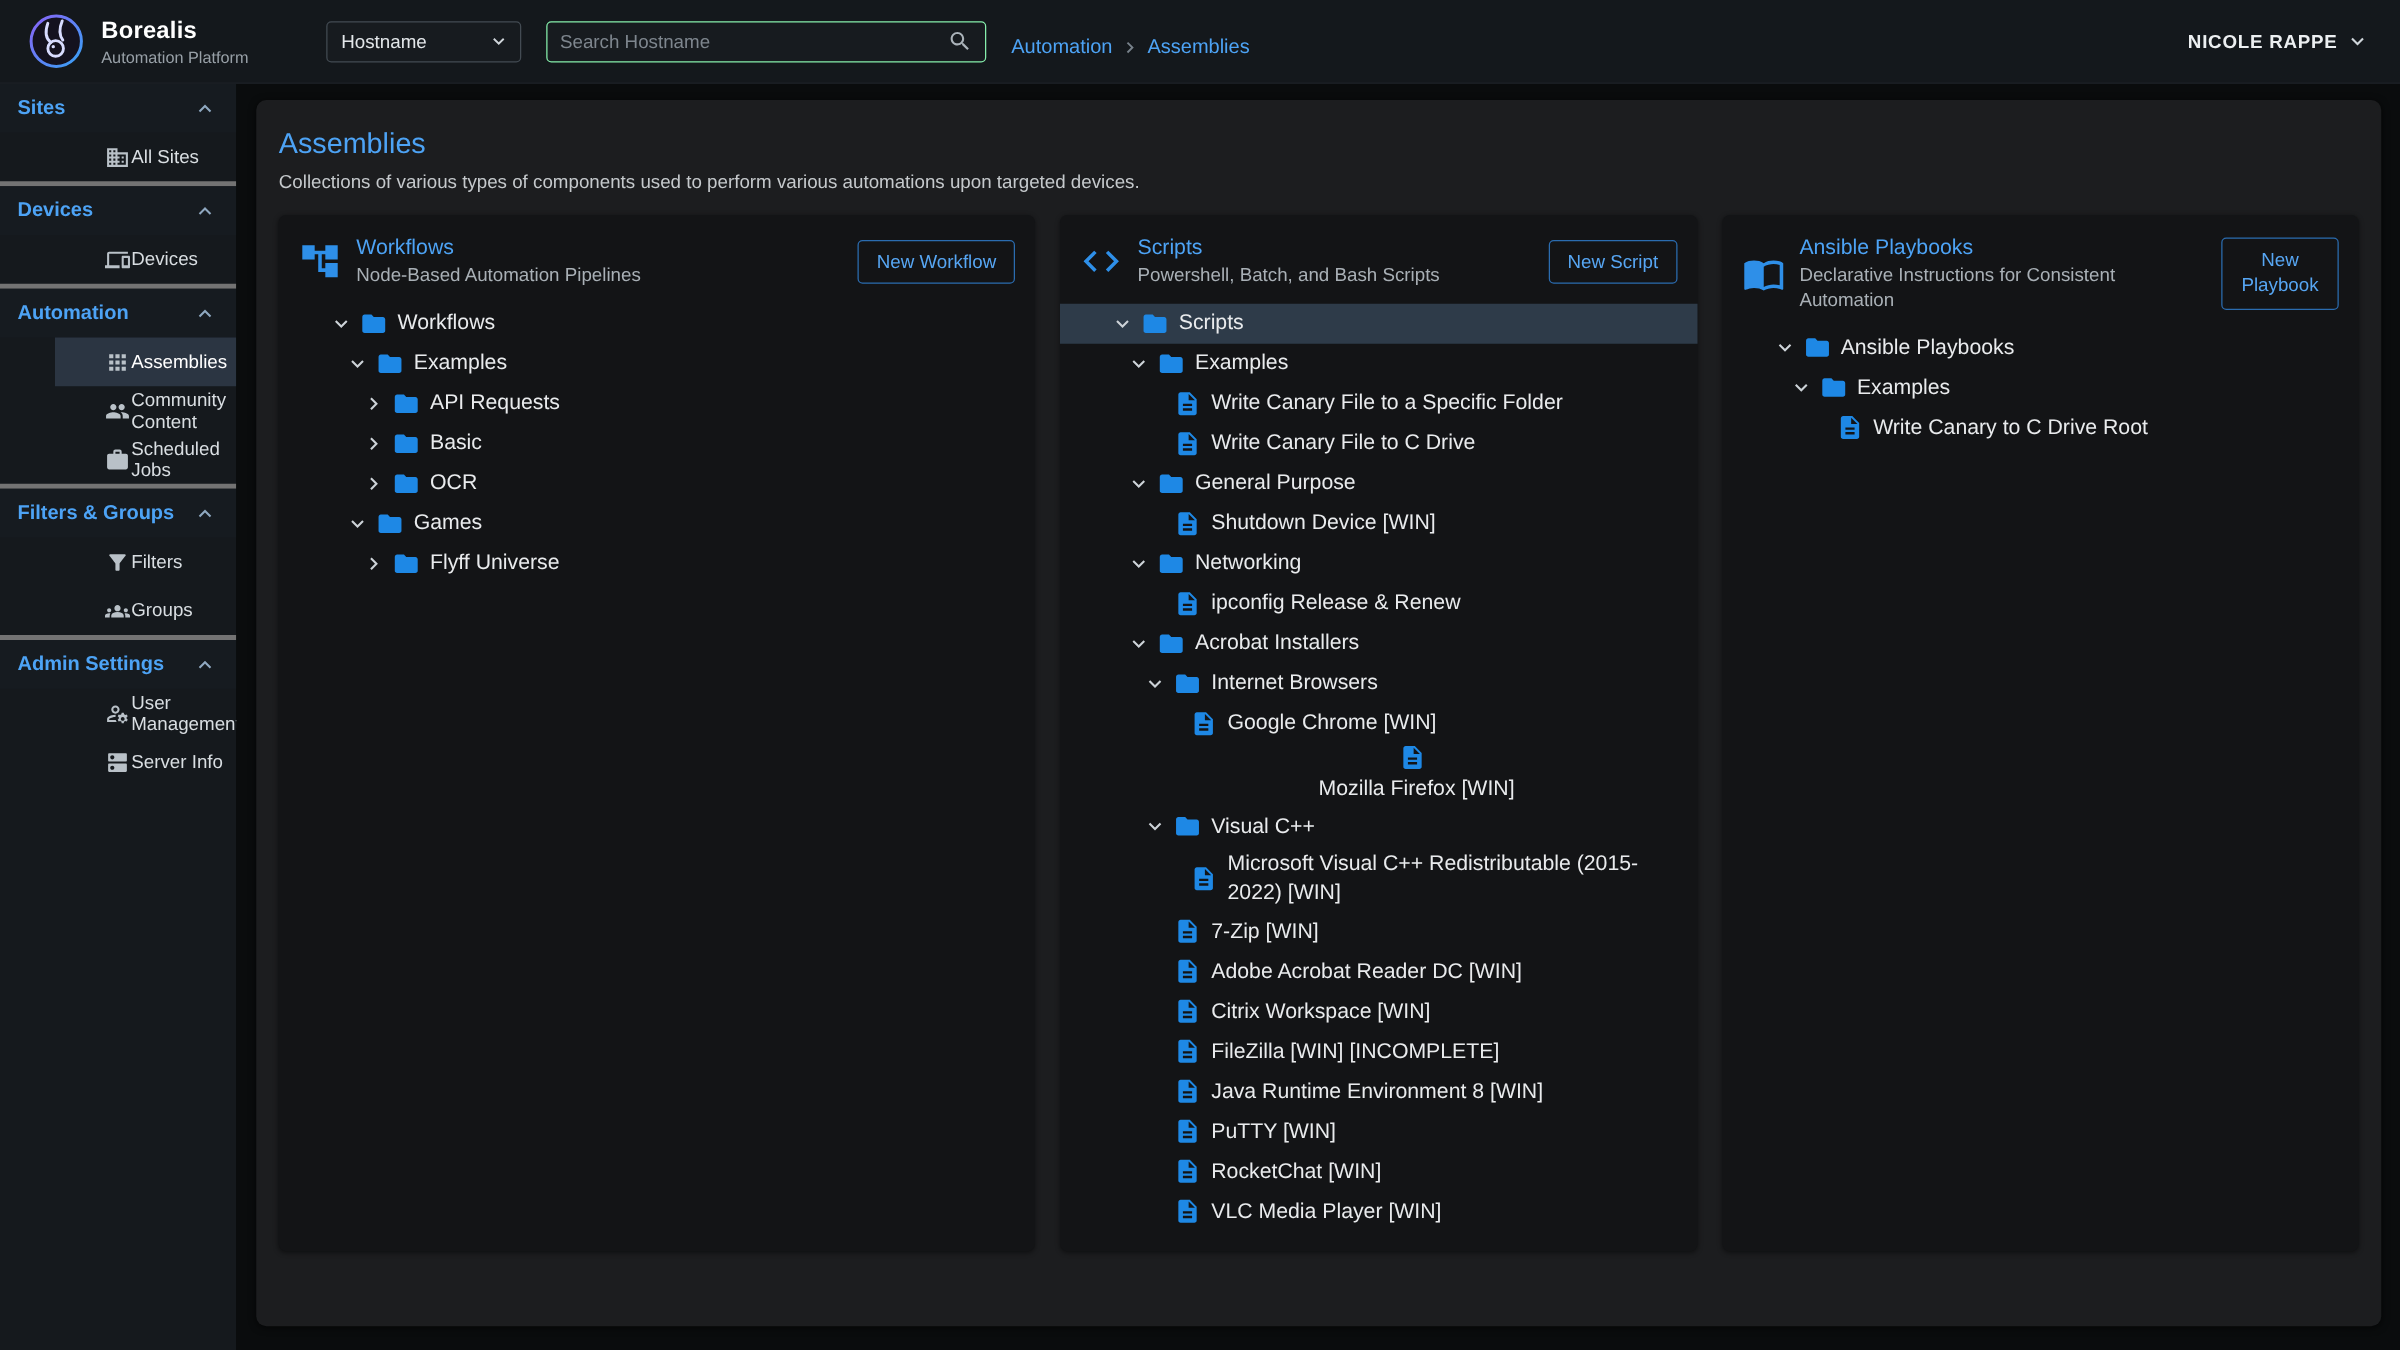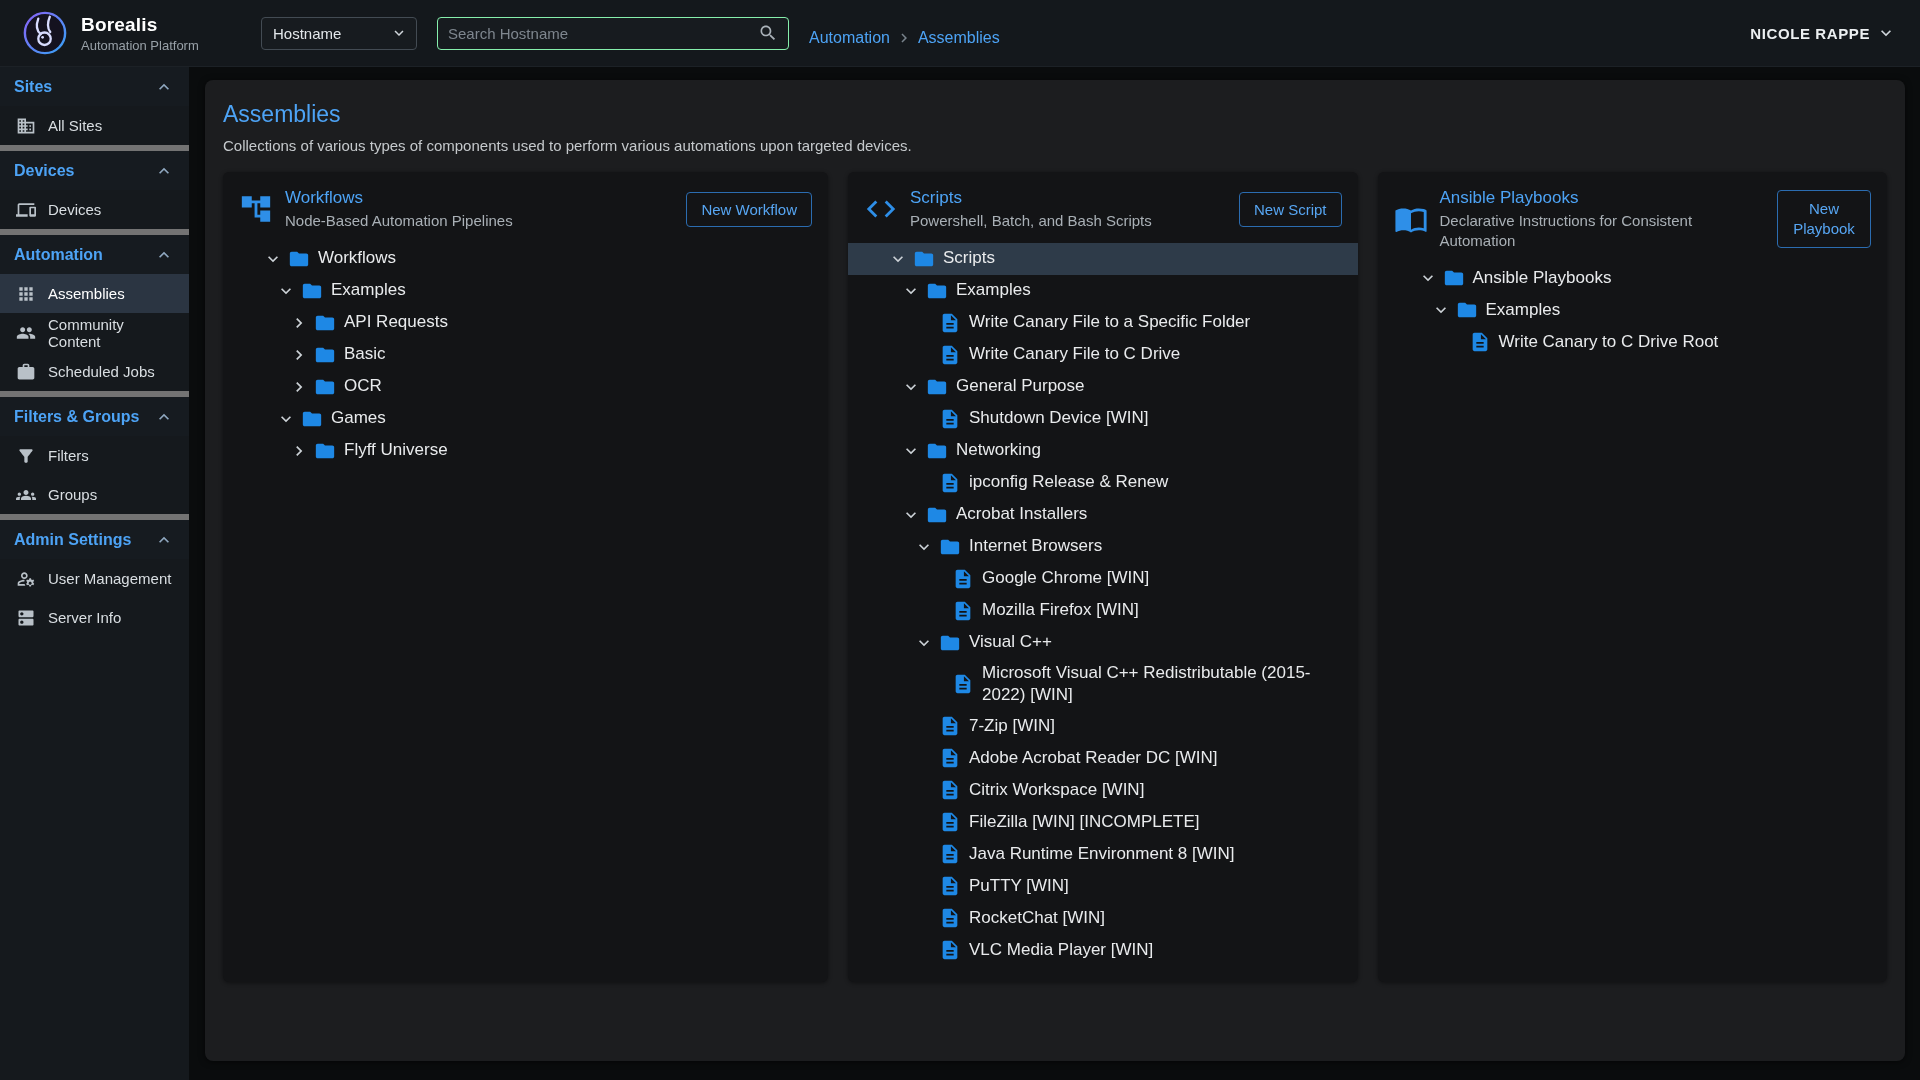--- a/index.html
+++ b/index.html
@@ -31,27 +31,27 @@
   .i18 svg { width:18px; height:18px; } .i20 svg { width:20px; height:20px; }
   .i22 svg { width:22px; height:22px; } .i34 svg { width:34px; height:34px; }
   .c-gray { color:#aab2b9; } .c-dim { color:#78828b; } .c-light { color:#cfd5da; }
 
   
   .layout { display:flex; width:1920px; height:1013px; }
   .sidebar { width:189px; flex:none; background:#15191d; }
   .content { flex:1; background:#0a0c0d; overflow:hidden; }
 
   
-  .sb-section + .sb-section { border-top:6px solid #737373; }
+  .sb-section + .sb-section { border-top:4px solid #737373; }
   .sb-header { height:39px; display:flex; align-items:center; justify-content:space-between;
                padding:0 15px 0 14px; color:#4da3f5; font-size:16px; font-weight:600;
                background:#161b20; cursor:pointer; }
   .sb-chevron { color:#8fa8c0; }
-  .sb-item { height:39px; display:flex; align-items:center; gap:12px; padding:0 10px 0 16px;
-             color:#d9dee2; font-size:15px; cursor:pointer; }
+  .sb-item { height:39px; display:flex; align-items:center; gap:1px; padding:0 10px 0 40px;
+             color:#d9dee2; font-size:15px; cursor:pointer;margin-left:44px; }
   .sb-item .icn { color:#b9c1c8; }
   .sb-item.selected { background:#2b3542; color:#ffffff; }
 
   
   .panel { margin:13px 15px 0 16px; height:981px; background:#1c1d1f; border-radius:8px;
            padding:21px 18px; box-shadow:0 1px 6px rgba(0,0,0,.6); }
   .page-title { font-size:23px; font-weight:400; color:#4da3f5; }
   .page-desc  { font-size:15px; color:#c5c9cc; margin-top:9px; }
 
   .cards { display:flex; gap:20px; margin-top:18px; align-items:stretch; }
@@ -507,21 +507,21 @@
               </div>
               <div class="trow" style="padding-left: 75px;">
                 <span class="tchev"></span>
                 <span class="icn ticon i22">
                   <svg viewBox="0 0 24 24" fill="currentColor">
                     <path d="M14 2H6c-1.1 0-2 .9-2 2v16c0 1.1.9 2 2 2h12c1.1 0 2-.9 2-2V8l-6-6zm2 16H8v-2h8v2zm0-4H8v-2h8v2zm-3-5V3.5L18.5 9H13z"></path>
                   </svg>
                 </span>
                 <span class="tlabel">Google Chrome [WIN]</span>
               </div>
-              <div class="trow" style="padding-left: 75px;">
+              <div class="trow" style="padding-left: 75px; flex-direction: column;">
                 <span class="tchev"></span>
                 <span class="icn ticon i22">
                   <svg viewBox="0 0 24 24" fill="currentColor">
                     <path d="M14 2H6c-1.1 0-2 .9-2 2v16c0 1.1.9 2 2 2h12c1.1 0 2-.9 2-2V8l-6-6zm2 16H8v-2h8v2zm0-4H8v-2h8v2zm-3-5V3.5L18.5 9H13z"></path>
                   </svg>
                 </span>
                 <span class="tlabel">Mozilla Firefox [WIN]</span>
               </div>
               <div class="trow" style="padding-left: 62px;">
                 <span class="tchev">

